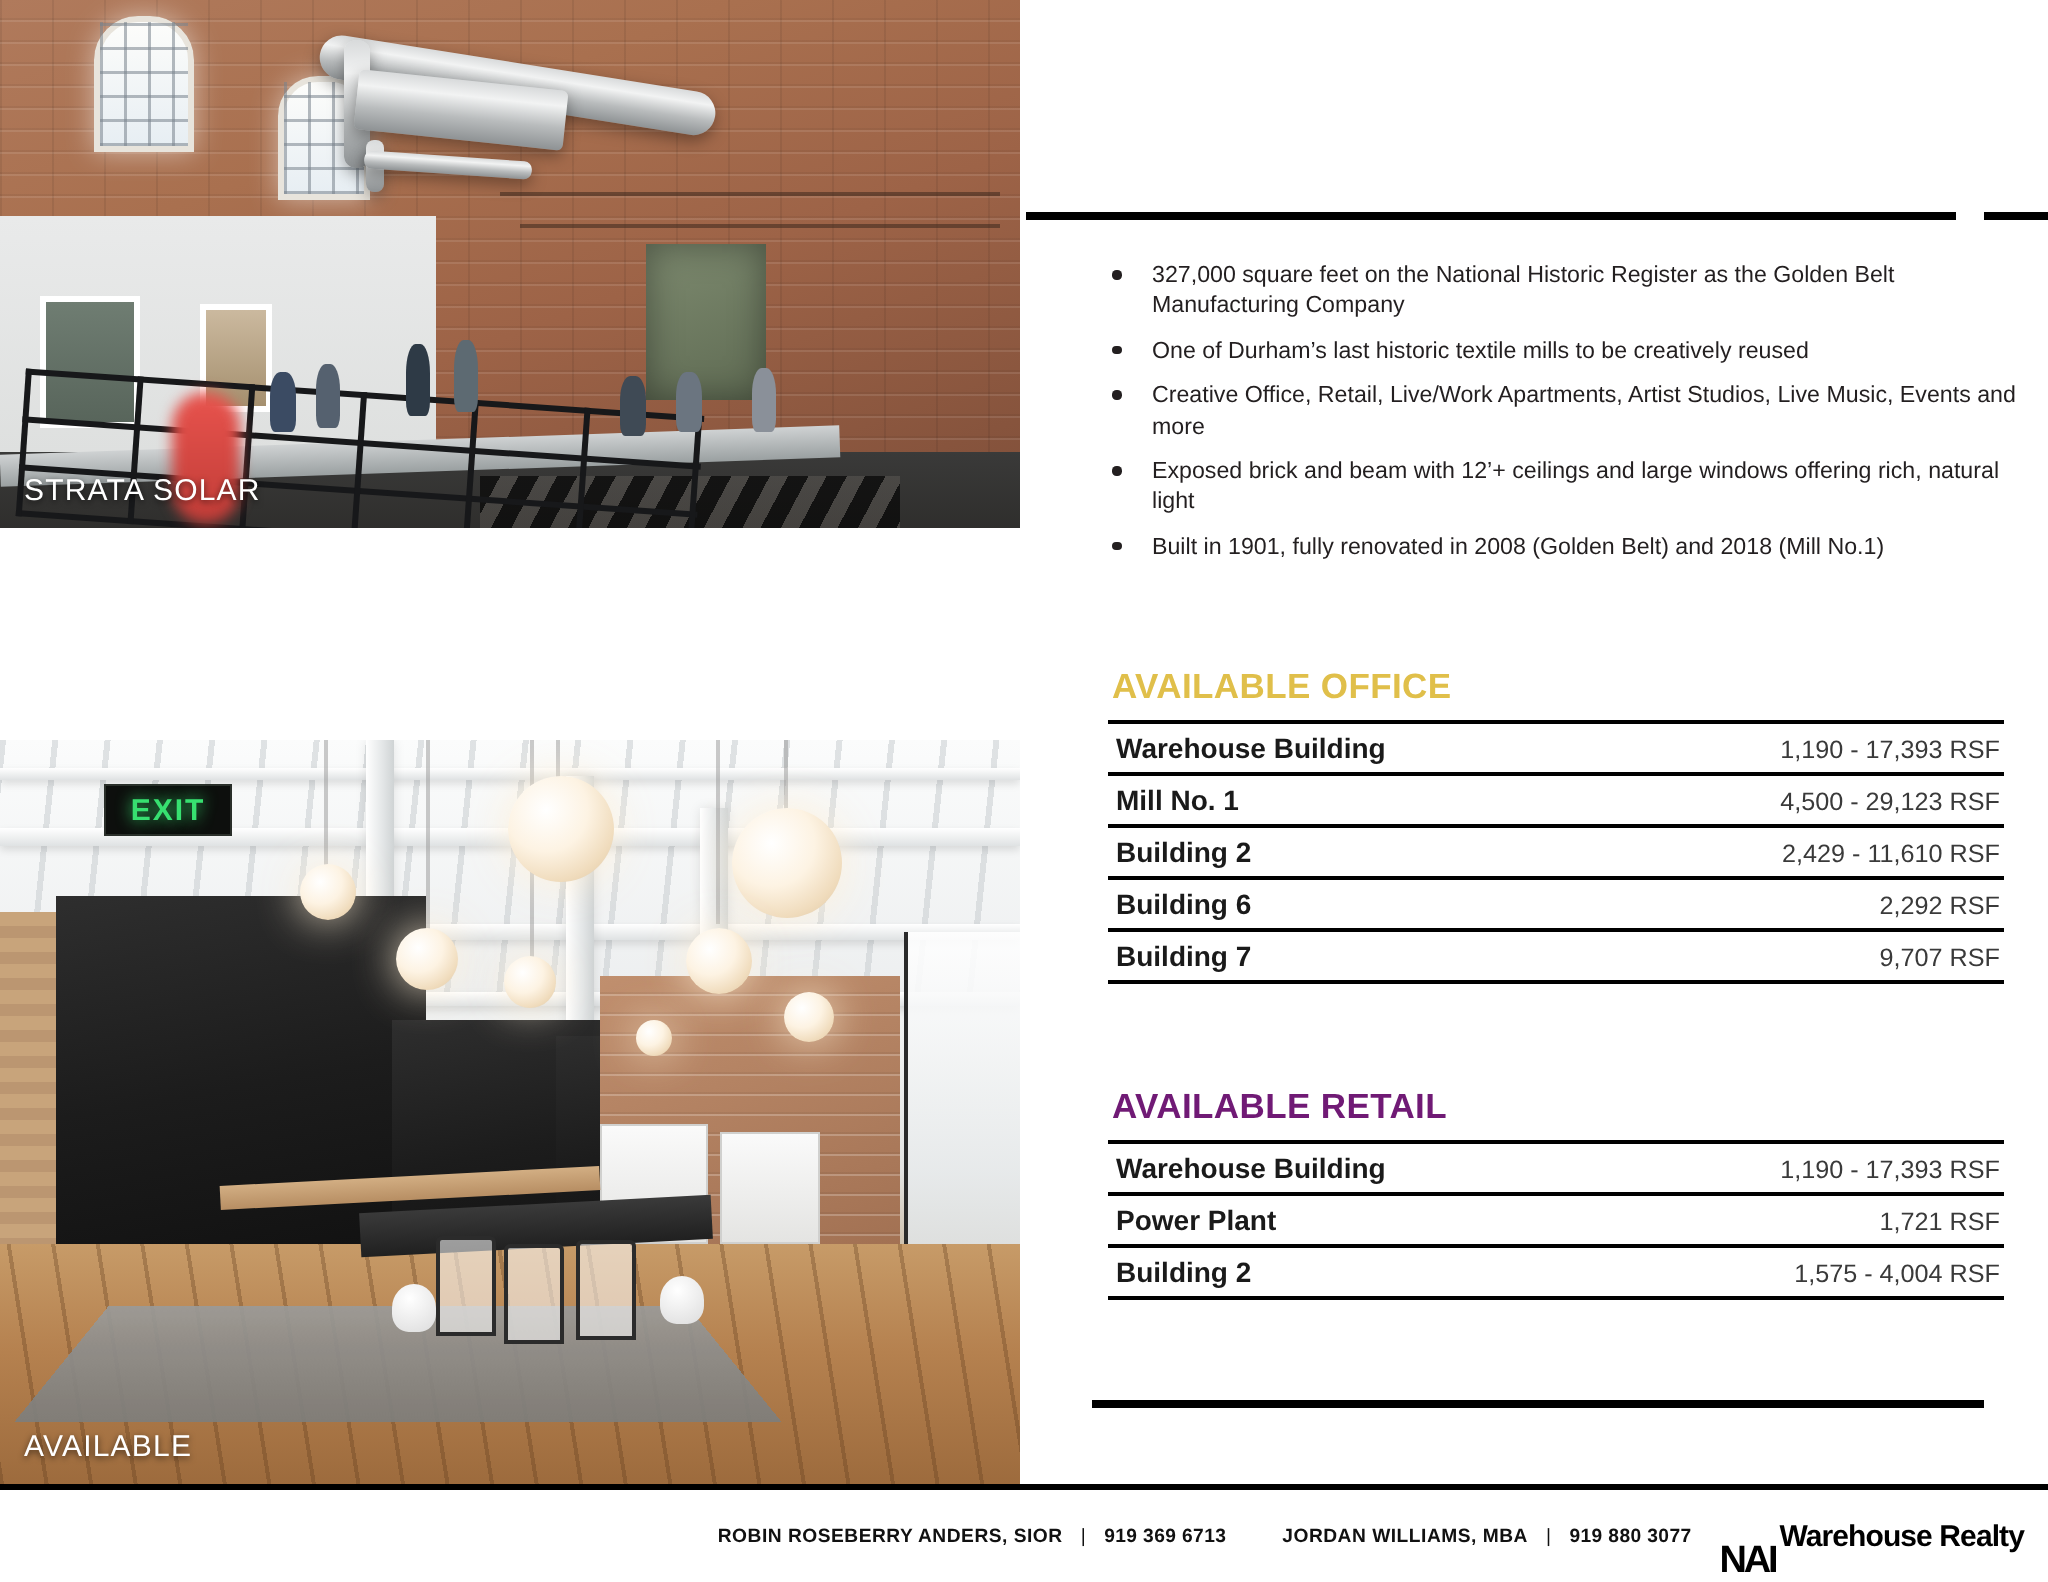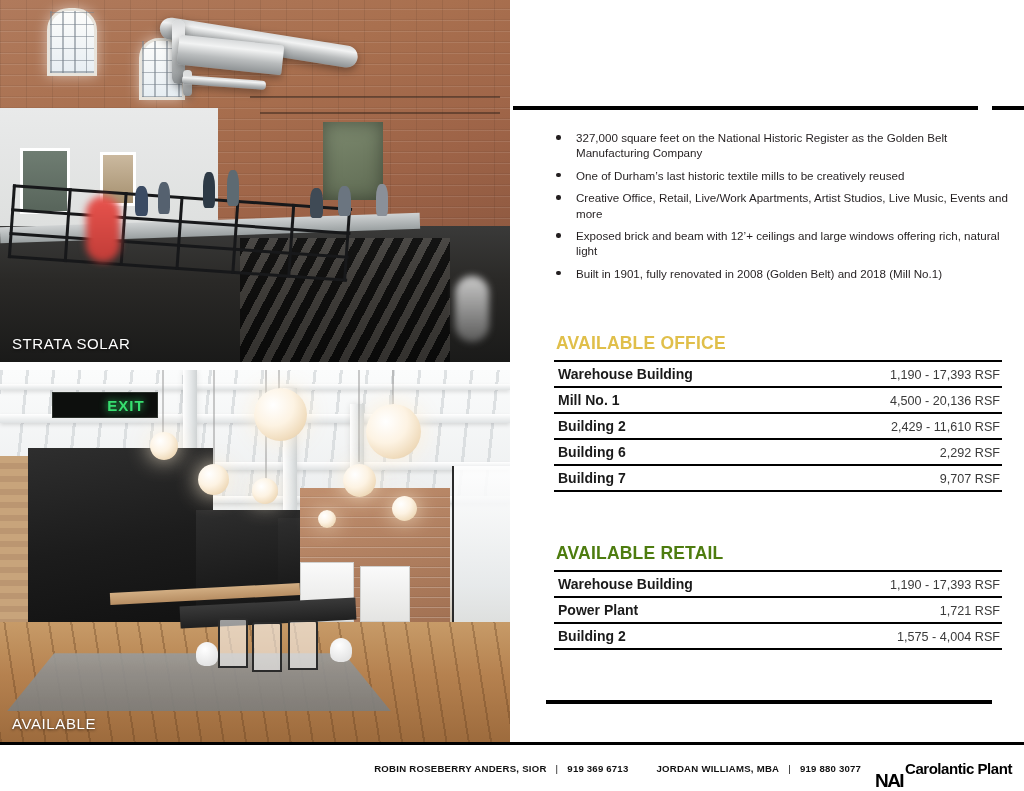--- a/index.html
+++ b/index.html
@@ -30,21 +30,21 @@
     width: 510px;
     height: 742px;
   }
 
   .photo {
     position: absolute;
     left: 0;
     width: 510px;
     overflow: hidden;
   }
-  .photo-top    { top: 0;   height: 362px; }
+  .photo-top    { top: 0;   height: 264px; }
   .photo-bottom { top: 370px; height: 372px; }
 
   .photo-caption {
     position: absolute;
     left: 12px;
     bottom: 10px;
     color: #ffffff;
     font-size: 15px;
     font-weight: 400;
     letter-spacing: 0.6px;
@@ -212,21 +212,20 @@
   .exit-sign {
     position: absolute;
     left: 52px; top: 22px; width: 62px; height: 24px;
     background: #0d0f0d;
     border: 1px solid #2a2f2a;
     display: flex; align-items: center; justify-content: center;
     color: #37e070;
     font-size: 15px; font-weight: 700; letter-spacing: 1px;
     text-shadow: 0 0 8px #37e070;
     font-family: "Liberation Sans", sans-serif;
-    padding-left: 42px;
   }
   .black-vol {
     position: absolute;
     background: linear-gradient(170deg,#2e2e2e 0%, #1c1c1c 50%, #101010 100%);
   }
   .bv1 { left: 28px;  top: 78px;  width: 185px; height: 190px; }
   .bv2 { left: 196px; top: 140px; width: 110px; height: 132px; }
   .bv3 { left: 278px; top: 148px; width: 60px;  height: 118px; }
   .wood-panel {
     position: absolute; left: 0; top: 86px; width: 36px; height: 182px;
@@ -356,21 +355,21 @@
   .sec-retail { top: 544px; }
 
   .sec-heading {
     font-size: 17.5px;
     font-weight: 700;
     letter-spacing: 0.2px;
     margin: 0 0 7px 2px;
     line-height: 1.1;
   }
   .sec-heading.gold { color: #e0bf4a; }
-  .sec-heading.red  { color: #4d7c0f; }
+  .sec-heading.red  { color: #701a75; }
 
   .rtable {
     width: 100%;
     border-collapse: collapse;
   }
   .rtable tr { border-top: 2px solid #000000; }
   .rtable tr:last-child { border-bottom: 2px solid #000000; }
   .rtable td {
     padding: 4px 2px 4px 4px;
     vertical-align: baseline;
@@ -588,21 +587,21 @@
     <div class="section sec-office">
       <div class="sec-heading gold">AVAILABLE OFFICE</div>
       <table class="rtable">
         <tbody>
             <tr>
           <td class="name">Warehouse Building</td>
           <td class="val">1,190 - 17,393 RSF</td>
         </tr>
         <tr>
           <td class="name">Mill No. 1</td>
-          <td class="val">4,500 - 20,136 RSF</td>
+          <td class="val">4,500 - 29,123 RSF</td>
         </tr>
         <tr>
           <td class="name">Building 2</td>
           <td class="val">2,429 - 11,610 RSF</td>
         </tr>
         <tr>
           <td class="name">Building 6</td>
           <td class="val">2,292 RSF</td>
         </tr>
         <tr>
@@ -642,17 +641,17 @@
       <span>ROBIN ROSEBERRY ANDERS, SIOR</span>
       <span class="sep">|</span>
       <span class="contact-phone">919 369 6713</span>
       <span class="contact-gap"></span>
       <span>JORDAN WILLIAMS, MBA</span>
       <span class="sep">|</span>
       <span class="contact-phone">919 880 3077</span>
     </div>
     <div class="nai-logo">
       <span class="nai-mark">NAI</span>
-      <span class="nai-name">Carolantic Plant</span>
+      <span class="nai-name">Warehouse Realty</span>
     </div>
   </div>
 
 </div>
 
 </body></html>

